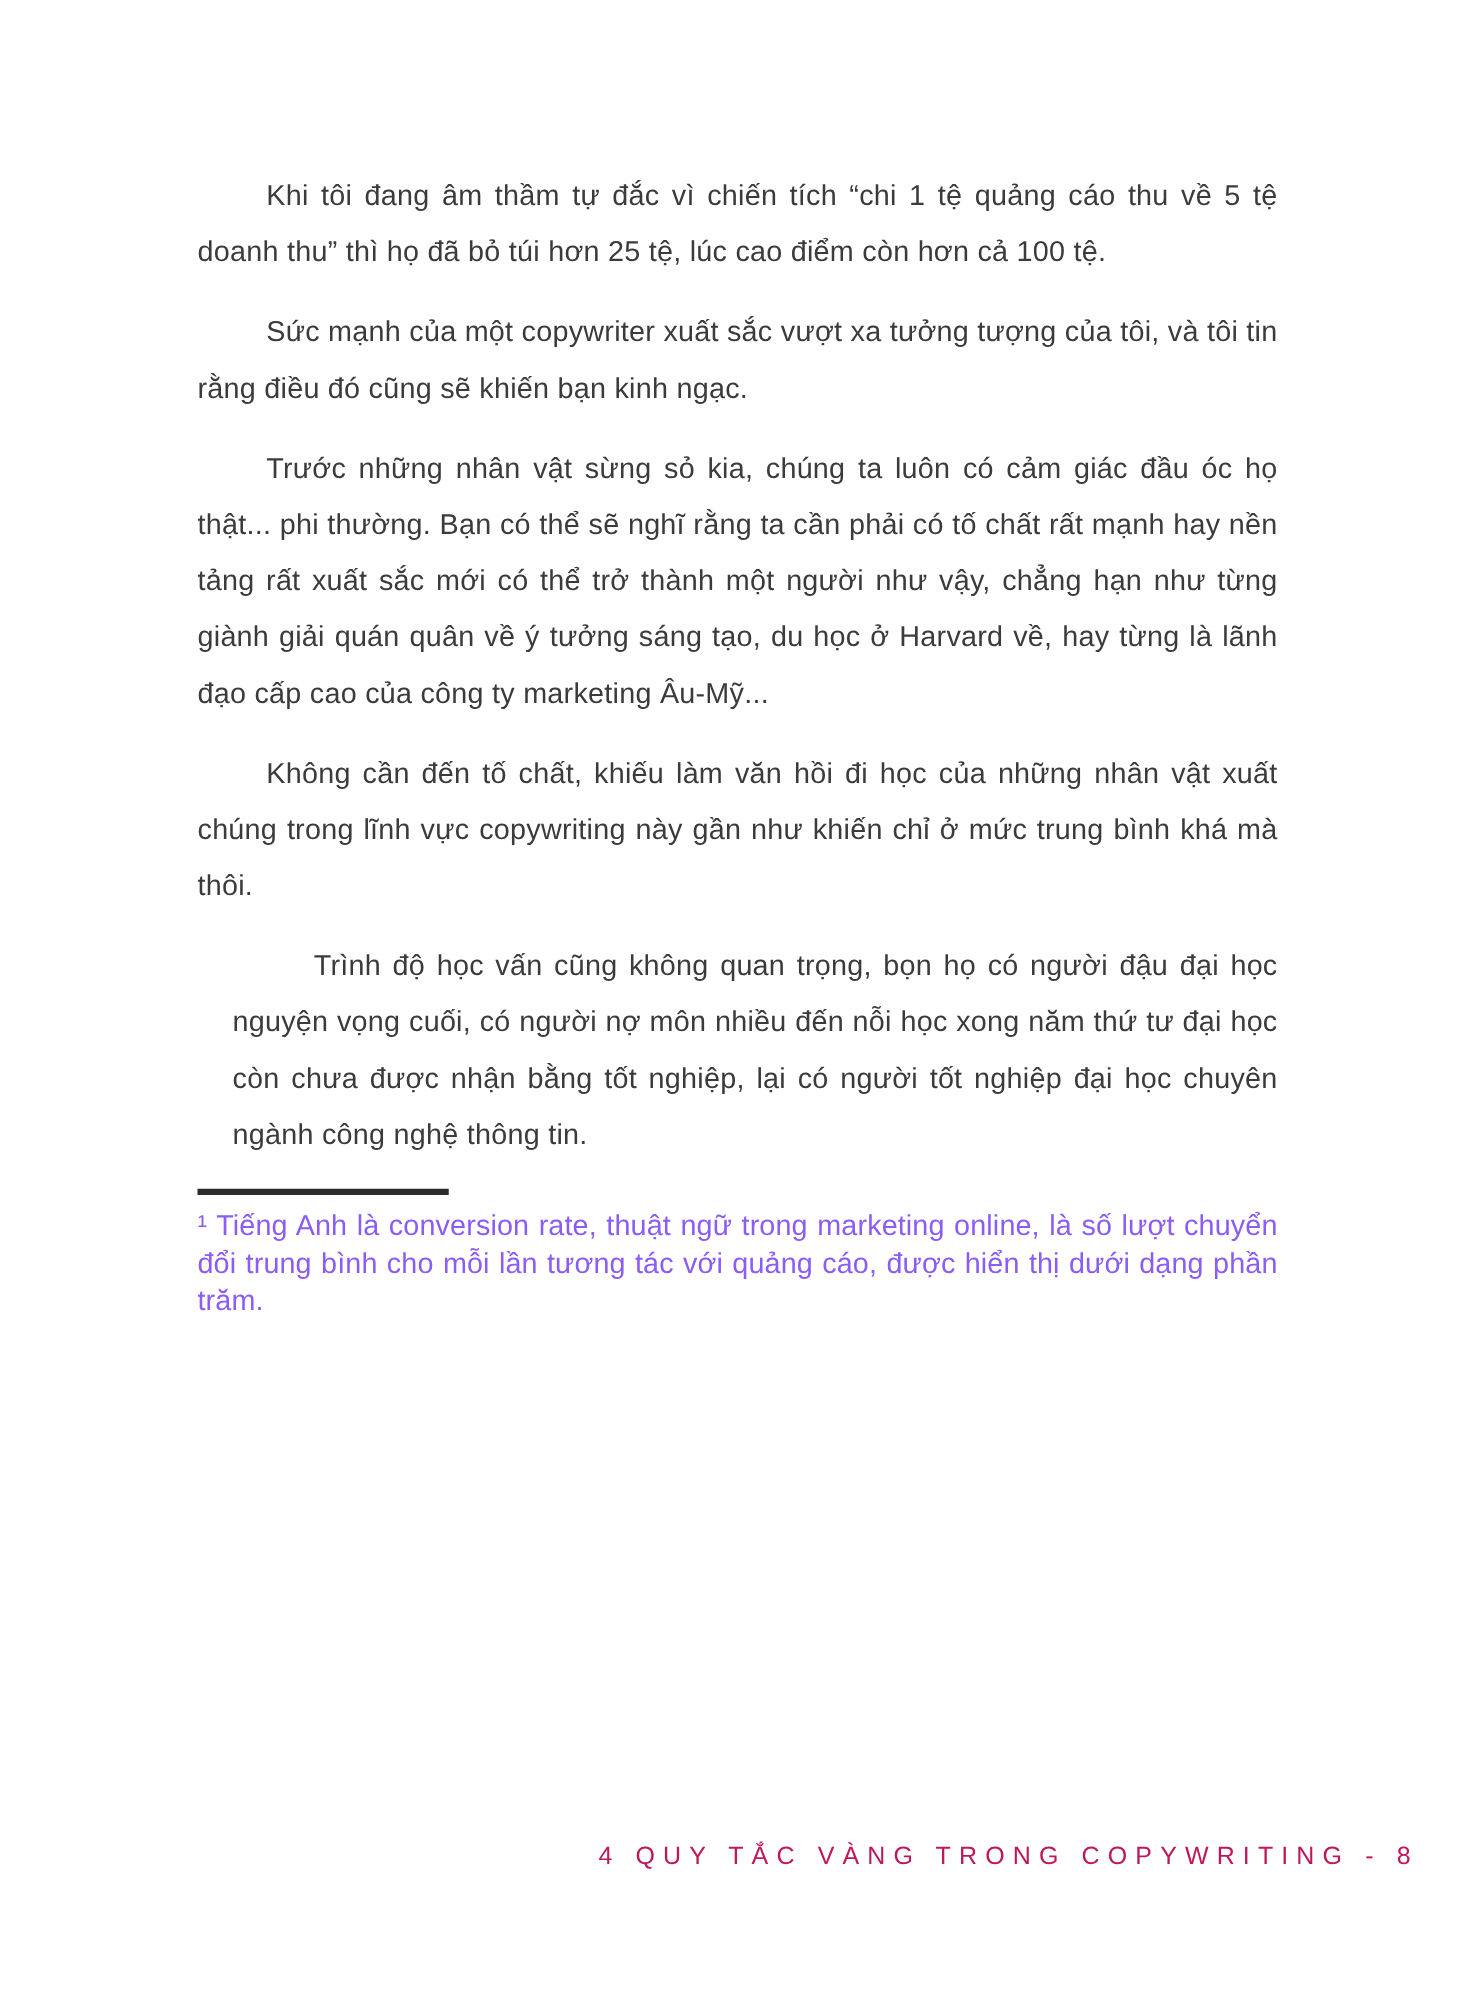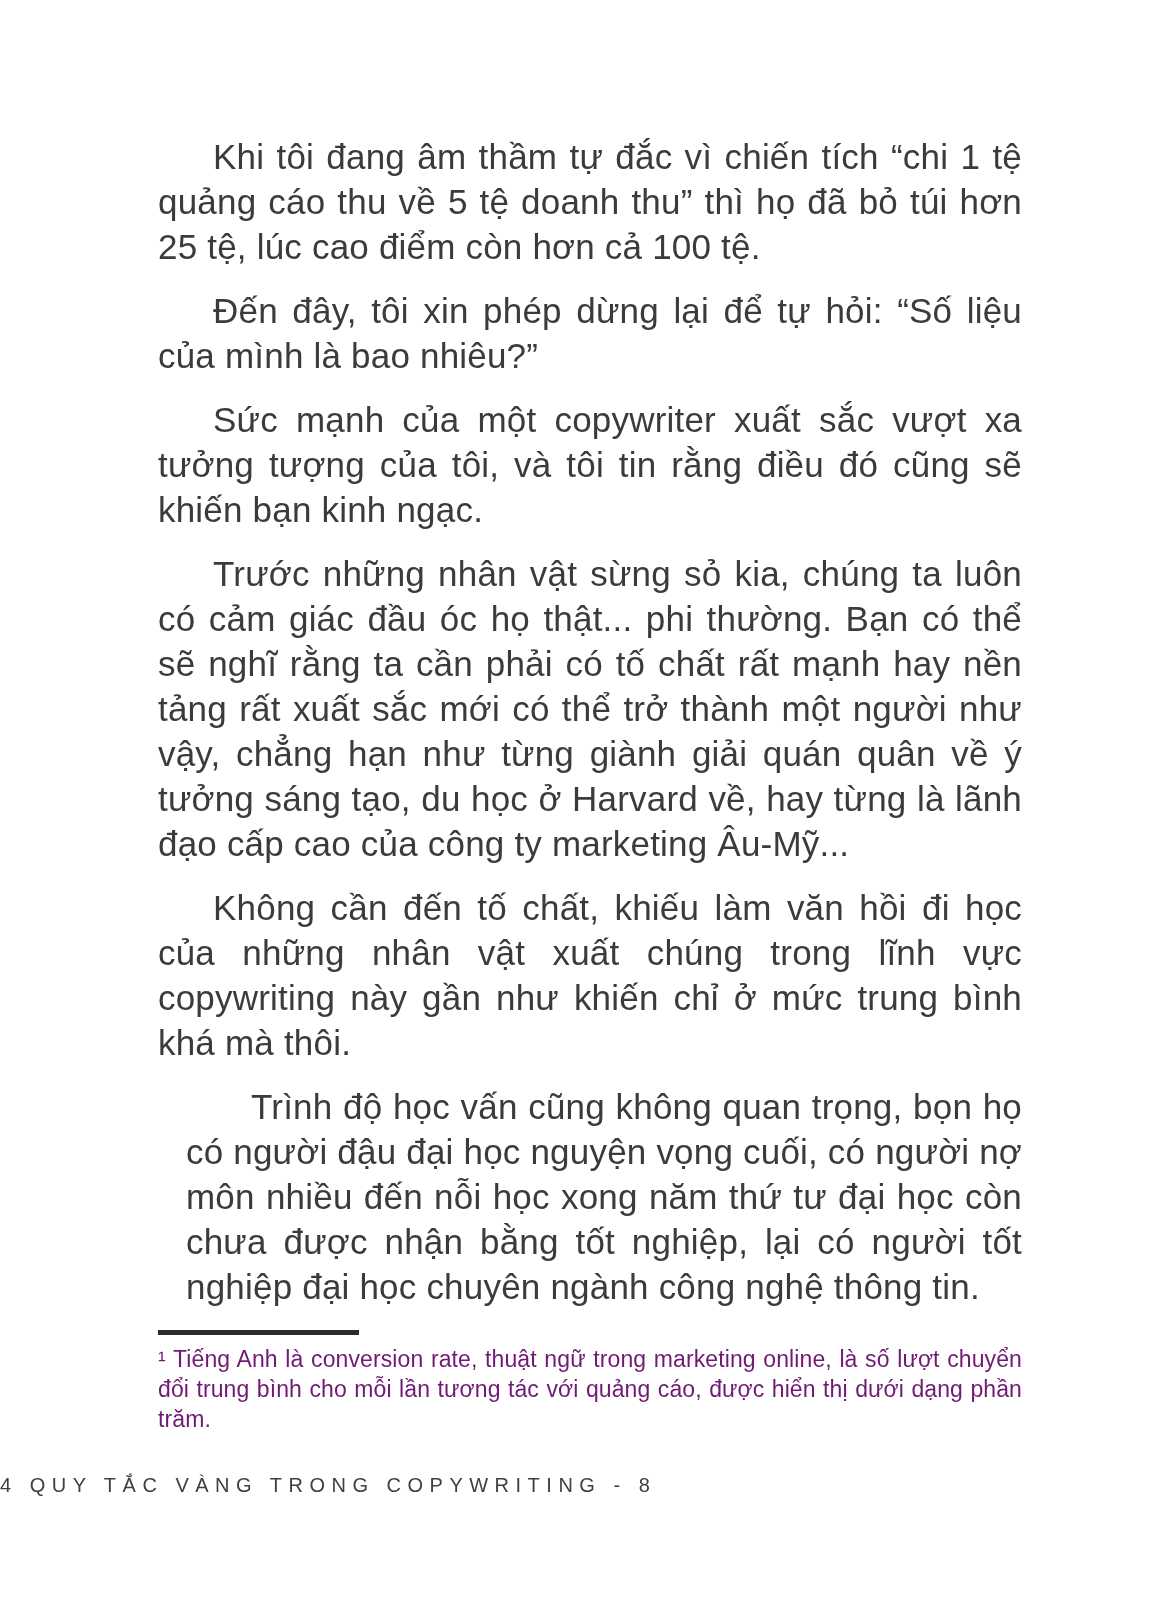--- a/index.html
+++ b/index.html
@@ -16,68 +16,67 @@
     height: 1607px;
     background: #ffffff;
   }
   .content {
     position: absolute;
     left: 158px;
     top: 134px;
     width: 864px;
   }
   .body-para {
-    font-size: 35px;
+    font-size: 23px;
     line-height: 45px;
     color: #3b3b3b;
     text-align: justify;
     text-indent: 55px;
     margin: 0 0 19px 0;
     letter-spacing: 0.2px;
   }
   .body-para.wide-indent {
     text-indent: 65px;
     margin-left: 28px;
   }
   .footnote-rule {
     width: 201px;
     height: 5px;
     background: #2c2c2c;
     margin: 21px 0 9px 0;
   }
   .footnote {
     font-size: 23px;
     line-height: 30px;
-    color: #701a75;
+    color: #8b5cf6;
     text-align: justify;
     margin: 0;
     letter-spacing: 0.1px;
   }
   .footnote .fn-marker {
     vertical-align: baseline;
   }
   .page-footer {
     position: absolute;
     left: 0;
     top: 1474px;
     width: 1135px;
-    text-align: left;
+    text-align: right;
     font-size: 20px;
     letter-spacing: 6.5px;
-    color: #404040;
+    color: #be185d;
     white-space: nowrap;
   }
 </style>
 </head>
 <body>
 
 <div class="page">
   <div class="content">
     <p class="body-para">Khi tôi đang âm thầm tự đắc vì chiến tích “chi 1 tệ quảng cáo thu về 5 tệ doanh thu” thì họ đã bỏ túi hơn 25 tệ, lúc cao điểm còn hơn cả 100 tệ.</p>
-    <p class="body-para">Đến đây, tôi xin phép dừng lại để tự hỏi: “Số liệu của mình là bao nhiêu?”</p>
     <p class="body-para">Sức mạnh của một copywriter xuất sắc vượt xa tưởng tượng của tôi, và tôi tin rằng điều đó cũng sẽ khiến bạn kinh ngạc.</p>
     <p class="body-para">Trước những nhân vật sừng sỏ kia, chúng ta luôn có cảm giác đầu óc họ thật... phi thường. Bạn có thể sẽ nghĩ rằng ta cần phải có tố chất rất mạnh hay nền tảng rất xuất sắc mới có thể trở thành một người như vậy, chẳng hạn như từng giành giải quán quân về ý tưởng sáng tạo, du học ở Harvard về, hay từng là lãnh đạo cấp cao của công ty marketing Âu-Mỹ...</p>
     <p class="body-para">Không cần đến tố chất, khiếu làm văn hồi đi học của những nhân vật xuất chúng trong lĩnh vực copywriting này gần như khiến chỉ ở mức trung bình khá mà thôi.</p>
     <p class="body-para wide-indent">Trình độ học vấn cũng không quan trọng, bọn họ có người đậu đại học nguyện vọng cuối, có người nợ môn nhiều đến nỗi học xong năm thứ tư đại học còn chưa được nhận bằng tốt nghiệp, lại có người tốt nghiệp đại học chuyên ngành công nghệ thông tin.</p>
 
     <div class="footnote-rule"></div>
     <p class="footnote"><span class="fn-marker">¹</span> <span>Tiếng Anh là conversion rate, thuật ngữ trong marketing online, là số lượt chuyển đổi trung bình cho mỗi lần tương tác với quảng cáo, được hiển thị dưới dạng phần trăm.</span></p>
   </div>
 
   <div class="page-footer">4 QUY TẮC VÀNG TRONG COPYWRITING - 8</div>

